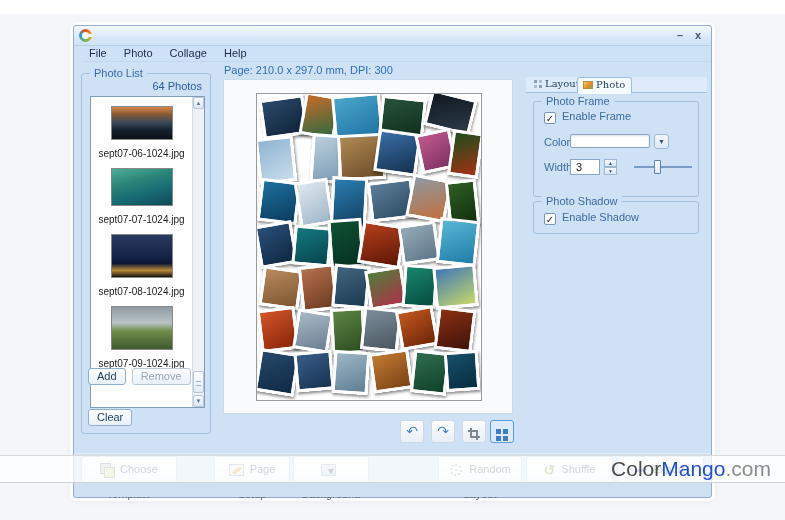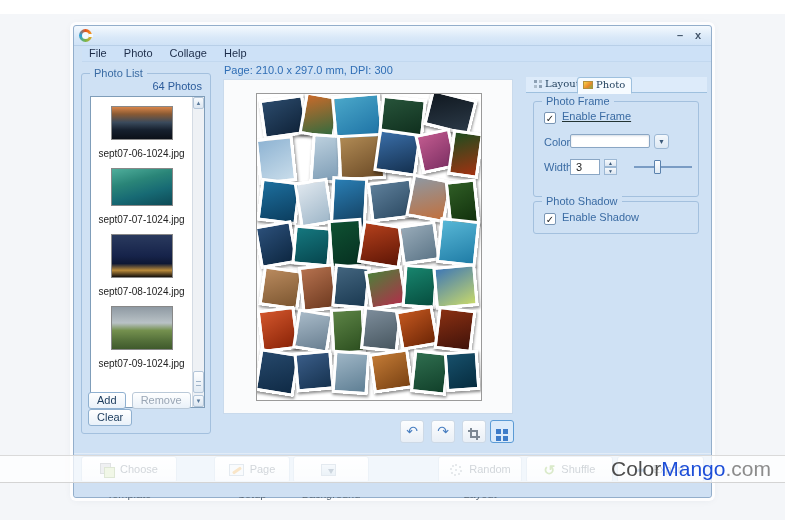--- a/index.html
+++ b/index.html
@@ -59,21 +59,21 @@
   .sb-btn { position:absolute; left:0; width:11px; height:12px; background:linear-gradient(#f7fafd,#dce6f1);
     border:1px solid #b4c6d9; border-radius:2px; color:#5a7a9a; font-size:6px; line-height:11px; text-align:center; }
   .sb-up { top:0; } .sb-down { bottom:0; }
   .sb-thumb { position:absolute; left:0; width:11px; height:22px; bottom:14px;
     background:linear-gradient(#fdfdfe,#e2ebf4); border:1px solid #b4c6d9; border-radius:2px; }
   .sb-thumb::after { content:""; position:absolute; left:2px; right:2px; top:9px;
     border-top:1px solid #9fb4c9; border-bottom:1px solid #9fb4c9; height:3px; }
   .pl-buttons { position:absolute; left:6px; bottom:7px; width:118px; }
   .small-btn { display:inline-block; height:17px; line-height:15px; text-align:center;
     background:linear-gradient(#ffffff,#e9f1f9); border:1px solid #8fb0d0; border-radius:3px;
-    color:#1a3a5c; padding:0 8px; }
+    color:#1a3a5c; padding:0 8px;margin-top:24px; }
   .btn-disabled { color:#9aa6b5; border-color:#bac9d8; }
   .pl-buttons .small-btn { margin-right:3px; }
 
   
   .page-info { position:absolute; left:150px; top:2px; color:#2f6eb5; }
   .preview { position:absolute; left:149px; top:17px; width:290px; height:335px;
     background:#fafbfc; border:1px solid #c9daec; }
   .page { position:absolute; left:32px; top:13px; width:226px; height:308px;
     background:#ffffff; border:1px solid #9a9a9a; overflow:hidden; }
   .tile { position:absolute; border:3px solid #fff; box-shadow:1px 2px 3px rgba(0,0,0,.45); }
@@ -280,21 +280,21 @@
       <div class="tab" style="left:3px;">
         <span class="tab-icon layout-glyph"></span><span>Layout</span>
       </div>
       <div class="tab tab-active" style="left:51px;">
         <span class="tab-icon photo-glyph"></span><span>Photo</span>
       </div>
     </div>
 
     <div class="group frame-group">
       <span class="group-label">Photo Frame</span>
-      <div class="checkbox-row" style="top:8px;text-decoration:underline;">
+      <div class="checkbox-row" style="top:8px;">
         <span class="checkbox">✓</span><span class="cb-label">Enable Frame</span>
       </div>
       <span class="field-label" style="left:10px; top:34px;">Color</span>
       <div class="color-field"></div>
       <div class="drop-btn"><span>▼</span></div>
       <span class="field-label" style="left:10px; top:59px;">Width</span>
       <div class="spin-field">3</div>
       <div class="spin-btns">
         <div class="spin-up">▲</div>
         <div class="spin-down">▼</div>

